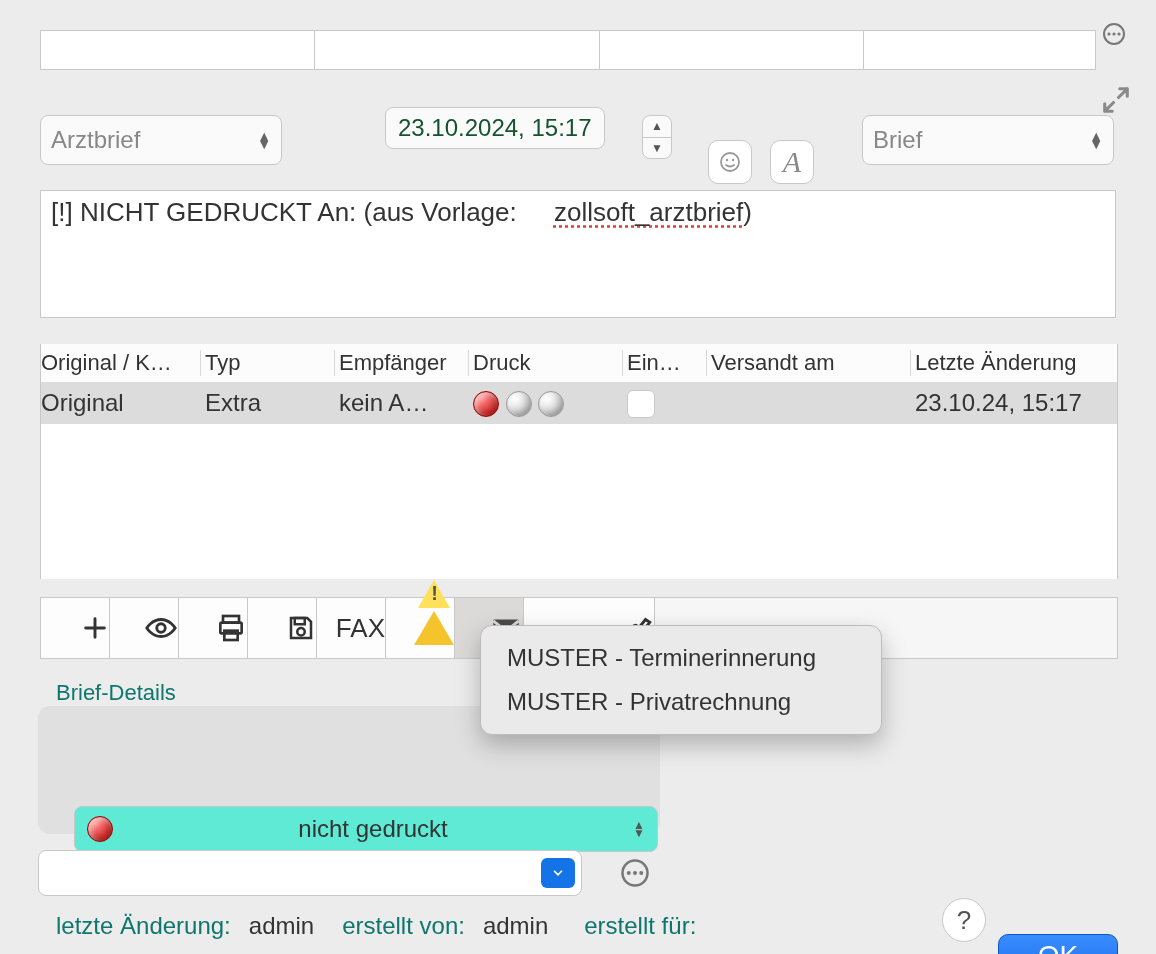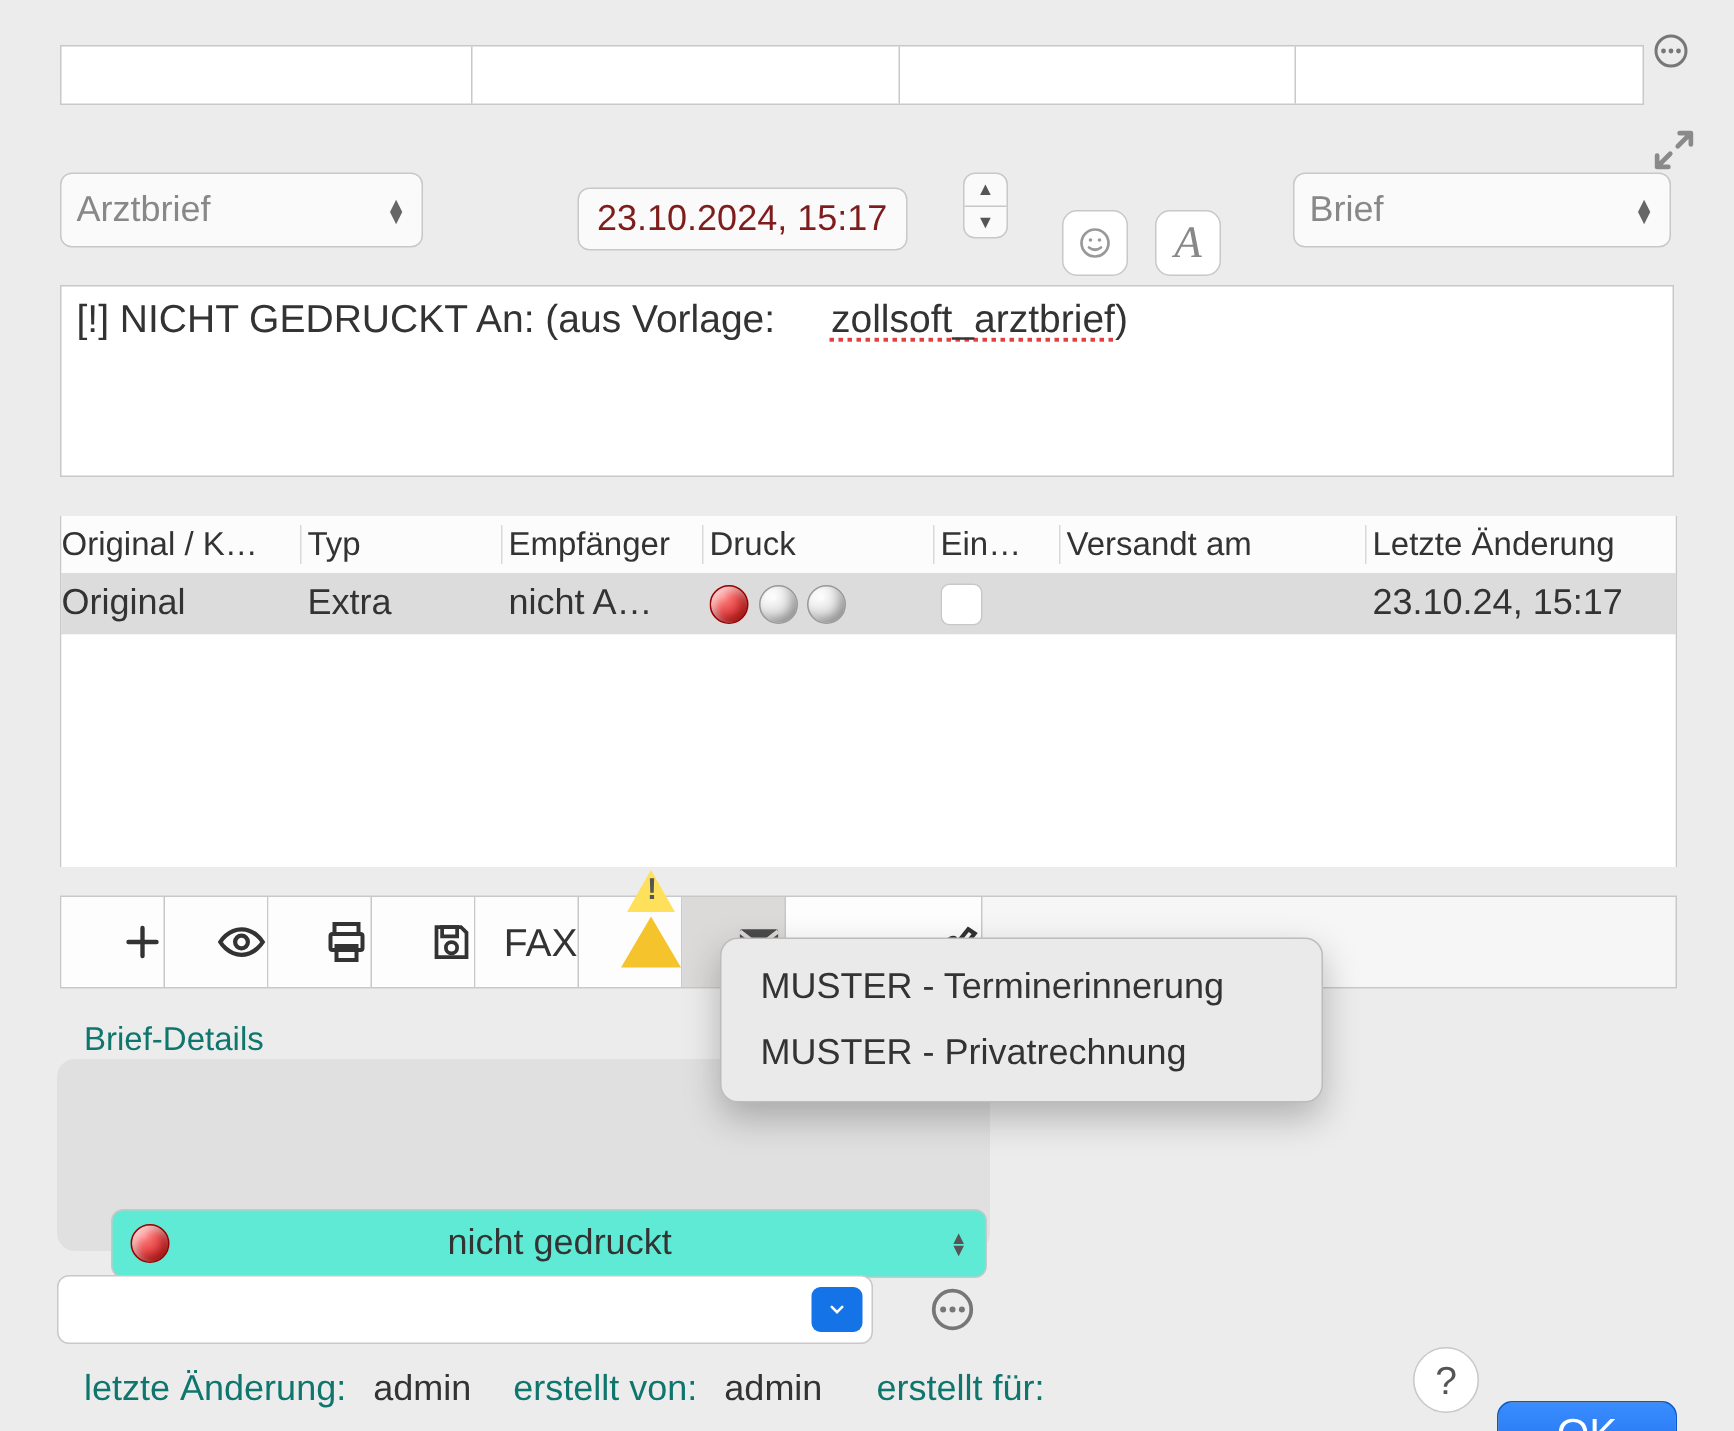--- a/index.html
+++ b/index.html
@@ -56,24 +56,24 @@
   .dropdown .chev {
     font-size: 14px; line-height: 8px;
     color: #666;
     display: flex; flex-direction: column;
   }
 
   .type-dropdown { position: absolute; left: 40px; top: 115px; width: 220px; }
   .brief-dropdown { position: absolute; left: 862px; top: 115px; width: 230px; }
 
   .date-box {
-    position: absolute; left: 385px; top: 125px;
+    position: absolute; left: 385px; top: 107px;
     background: #fafafa; border: 1px solid #c8c8c8;
     border-radius: 8px; padding: 6px 12px;
-    font-size: 24px; color: #7f1d1d;
+    font-size: 24px; color: #14532d;
   }
   .date-stepper {
     position: absolute; left: 642px; top: 115px;
     background: #fafafa; border: 1px solid #c8c8c8;
     border-radius: 8px; width: 28px; height: 42px;
     display: flex; flex-direction: column;
   }
   .date-stepper div { flex: 1; display: flex; align-items: center; justify-content: center; font-size: 12px; color: #555;}
   .date-stepper div:first-child { border-bottom: 1px solid #c8c8c8; }
 
@@ -339,21 +339,21 @@
     <span>Typ</span>
     <span>Empfänger</span>
     <span>Druck</span>
     <span>Ein…</span>
     <span>Versandt am</span>
     <span>Letzte Änderung</span>
   </div>
   <div class="row">
     <span>Original</span>
     <span>Extra</span>
-    <span>nicht A…</span>
+    <span>kein A…</span>
     <span>
       <span class="sphere red"></span>
       <span class="sphere grey"></span>
       <span class="sphere grey"></span>
     </span>
     <span><span class="checkbox-empty"></span></span>
     <span></span>
     <span>23.10.24, 15:17</span>
   </div>
   <div class="filler"></div>

